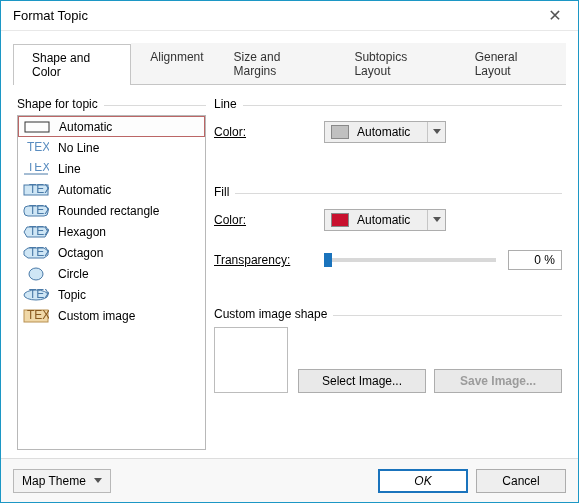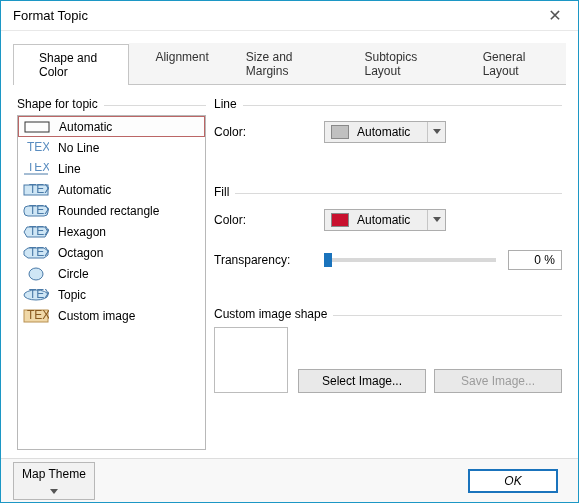--- a/index.html
+++ b/index.html
@@ -1,46 +1,46 @@
 <!DOCTYPE html>
 <html><head>
 <meta charset="utf-8">
 <style>
 * { box-sizing: border-box; margin: 0; padding: 0; font-family: "Segoe UI", Tahoma, sans-serif; font-size: 12px; }
 body { background: #fff; width: 579px; height: 503px; border: 1px solid #1c97c5; position: relative; }
 .titlebar { height: 30px; background: #fff; display: flex; align-items: center; padding: 0 8px; border-bottom: 1px solid #e8e8e8; }
 .titlebar .title { flex: 1; font-size: 13px; color: #000; padding-left: 4px; }
 .titlebar .close { width: 30px; height: 30px; display: flex; align-items: center; justify-content: center; font-size: 16px; color: #555; cursor: pointer; }
 .tabs { display: flex; margin: 12px 12px 0 12px; border-bottom: 1px solid #c5c5c5; }
-.tab { padding: 6px 10px 6px 25px; color: #333; cursor: pointer; border: 1px solid transparent; border-bottom: none; background: #f5f5f5; margin-right: 0; }
+.tab { padding: 6px 10px 6px 18px; color: #333; cursor: pointer; border: 1px solid transparent; border-bottom: none; background: #f5f5f5; margin-right: 0; }
 .tab.active { background: #fff; border-color: #c5c5c5; position: relative; top: 1px; color: #000; }
 .content { display: flex; padding: 12px 16px 0 16px; gap: 8px; }
 .leftcol { width: 245px; }
 .rightcol { flex: 1; }
 .shape-list { border: 1px solid #b8b8b8; height: 335px; margin-top: 4px; background: #fff; }
 .shape-item { display: flex; align-items: center; height: 21px; padding: 0 4px; cursor: pointer; }
 .shape-item.selected { border: 1px solid #bb6666; background: #fdfdfd; }
 .shape-icon { width: 28px; height: 14px; margin-right: 8px; display: inline-flex; align-items: center; justify-content: center; }
 .shape-label { color: #000; }
 
 .row { display: flex; align-items: center; height: 26px; margin-top: 8px; }
-.row .lab { width: 110px; color: #000; }
+.row .lab { width: 110px; color: #000; text-decoration: underline; }
 .sel { display: inline-flex; align-items: center; border: 1px solid #adadad; height: 22px; background: #efefef; }
 .sel .swatch { width: 18px; height: 14px; margin: 0 6px; border: 1px solid #888; }
 .sel .seltxt { width: 72px; padding-left: 2px; }
 .sel .caret { width: 18px; text-align: center; border-left: 1px solid #c5c5c5; height: 100%; display: flex; align-items: center; justify-content: center; }
 .slider { flex: 1; height: 4px; background: #d8d8d8; position: relative; margin-right: 12px; }
 .slider .thumb { position: absolute; left: 0; top: -5px; width: 8px; height: 14px; background: #1a73bc; }
 .pct { width: 54px; height: 20px; border: 1px solid #adadad; text-align: right; padding: 2px 6px; background: #fff; }
 .imgprev { width: 74px; height: 66px; border: 1px solid #bcbcbc; margin-top: 6px; background: #fff; }
 .btn { height: 24px; border: 1px solid #adadad; background: #e9e9e9; padding: 0 10px; cursor: pointer; color: #000; min-width: 128px; text-align: center; }
-.btn.disabled { color: #9c9c9c; }
+.btn.disabled { color: #9c9c9c; font-weight: bold; }
 .btnstack { display: flex; flex-direction: row; gap: 8px; align-items: flex-end; margin-top: 6px; }
 .footer { position: absolute; bottom: 0; left: 0; right: 0; height: 44px; border-top: 1px solid #ddd; display: flex; align-items: center; padding: 0 12px; background: #f8f8f8; }
-.map-theme { border: 1px solid #b8b8b8; background: #f2f2f2; padding: 4px 8px; display: inline-flex; align-items: center; gap: 8px; cursor: pointer; flex-direction: column; }
+.map-theme { border: 1px solid #b8b8b8; background: #f2f2f2; padding: 4px 8px; display: inline-flex; align-items: center; gap: 8px; cursor: pointer; }
 .footer .spacer { flex: 1; }
 .okbtn { min-width: 90px; height: 24px; border: 2px solid #1a73bc; background: #fff; margin-right: 8px; cursor: pointer; font-style: italic; }
 .cancelbtn { min-width: 90px; height: 24px; border: 1px solid #adadad; background: #eee; cursor: pointer; }
 .leg-wrap { position: relative; }
 .leg-wrap .hr { position: absolute; left: 0; right: 0; top: 8px; height: 1px; background: #dadada; }
 .leg-wrap .lg { background: #fff; position: relative; padding-right: 6px; display: inline-block; }
 .customrow { display: flex; gap: 10px; }
 svg { display: block; }
 </style>
 </head>
@@ -220,13 +220,14 @@
   <div class="map-theme">
     <span>Map Theme</span>
     <span>
         <svg width="8" height="6">
           <polygon points="0,0 8,0 4,5" fill="#555"></polygon>
         </svg>
       </span>
   </div>
   <div class="spacer"></div>
   <button class="okbtn">OK</button>
+  <button class="cancelbtn">Cancel</button>
 </div>
 
 </body></html>

